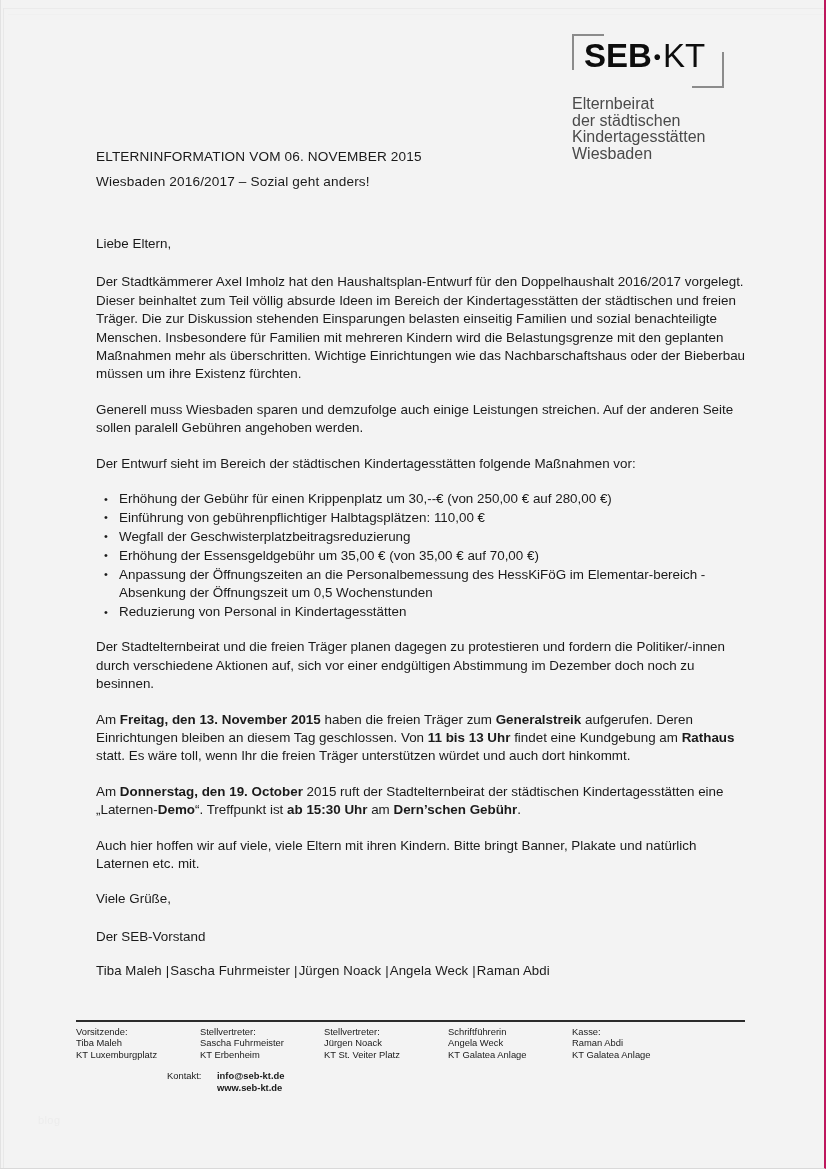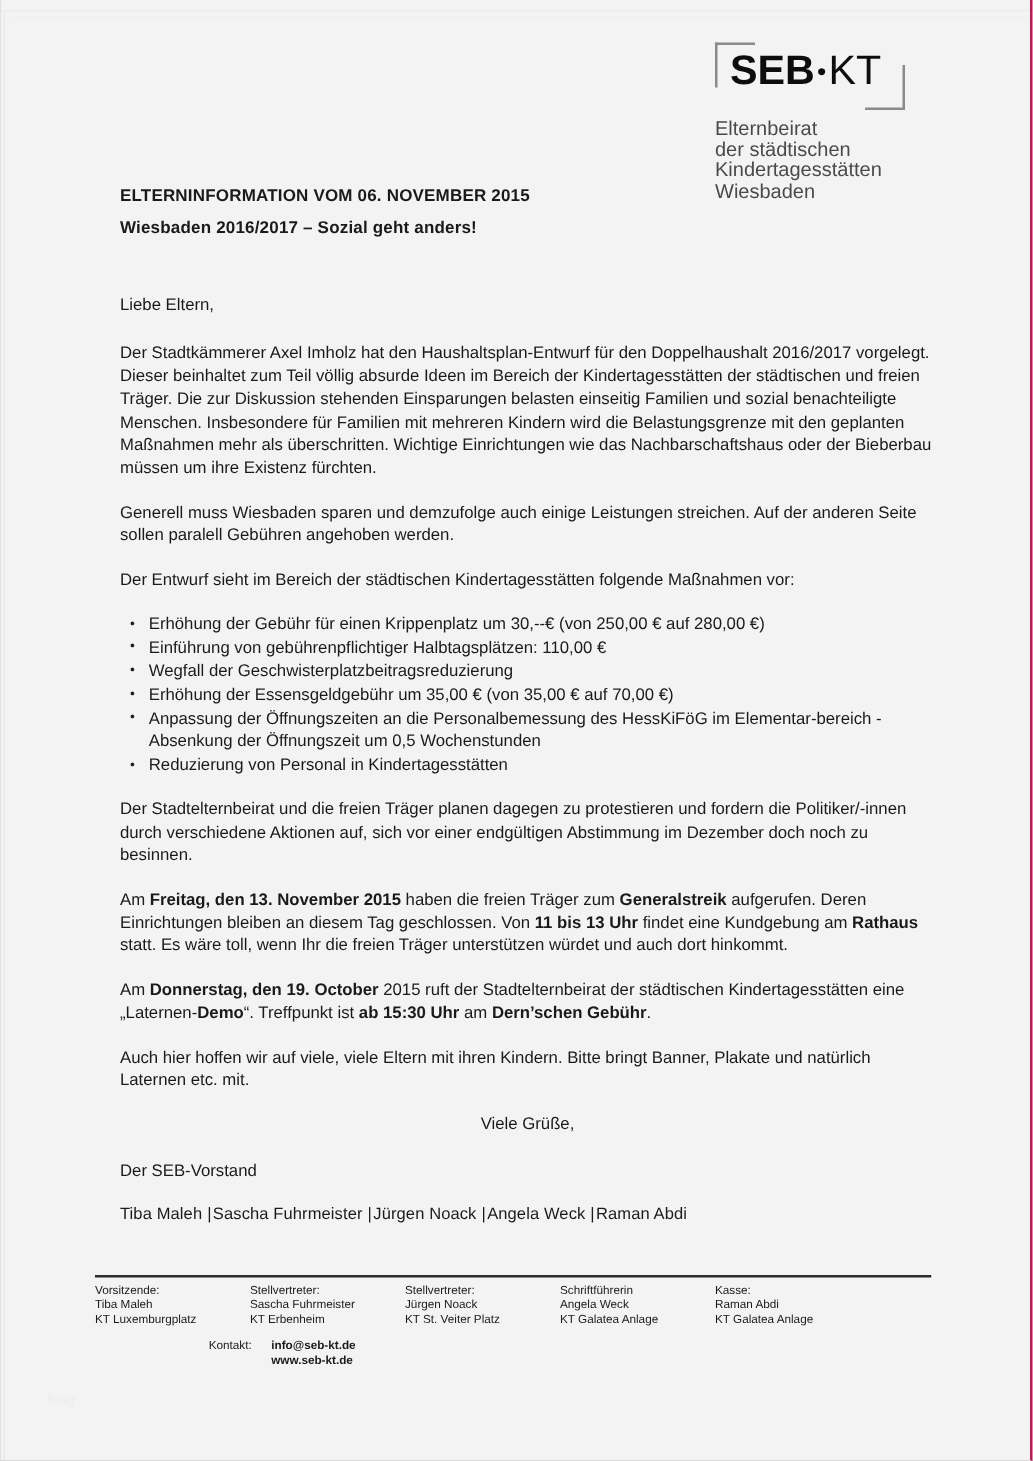--- a/index.html
+++ b/index.html
@@ -81,21 +81,21 @@
   .doc {
     position: absolute;
     left: 96px;
     top: 144px;
     width: 652px;
     font-size: 13.4px;
     line-height: 18.4px;
   }
   .title-block { margin-bottom: 41px; }
   .title-line {
-    font-weight: bold;
+    font-weight: normal;
     font-size: 13.6px;
     line-height: 25px;
     letter-spacing: 0.15px;
   }
   p { margin: 11px 0 17px 0; }
   .salutation { margin-bottom: 20px; }
 
   ul.measures {
     margin: 0 0 17px 0;
     padding: 0;
@@ -107,21 +107,21 @@
     margin-bottom: 0.5px;
   }
   ul.measures li::before {
     content: "\2022";
     position: absolute;
     left: 8px;
     top: -0.5px;
     font-size: 11px;
   }
 
-  .closing { margin-bottom: 19px; text-align: center; }
+  .closing { margin-bottom: 19px; }
   .signoff { margin-bottom: 0; }
   .signatories {
     margin-top: 16px;
     font-size: 13.2px;
     letter-spacing: 0.1px;
   }
   .sep { padding: 0 1px 0 4px; }
 
   
   .footer {

